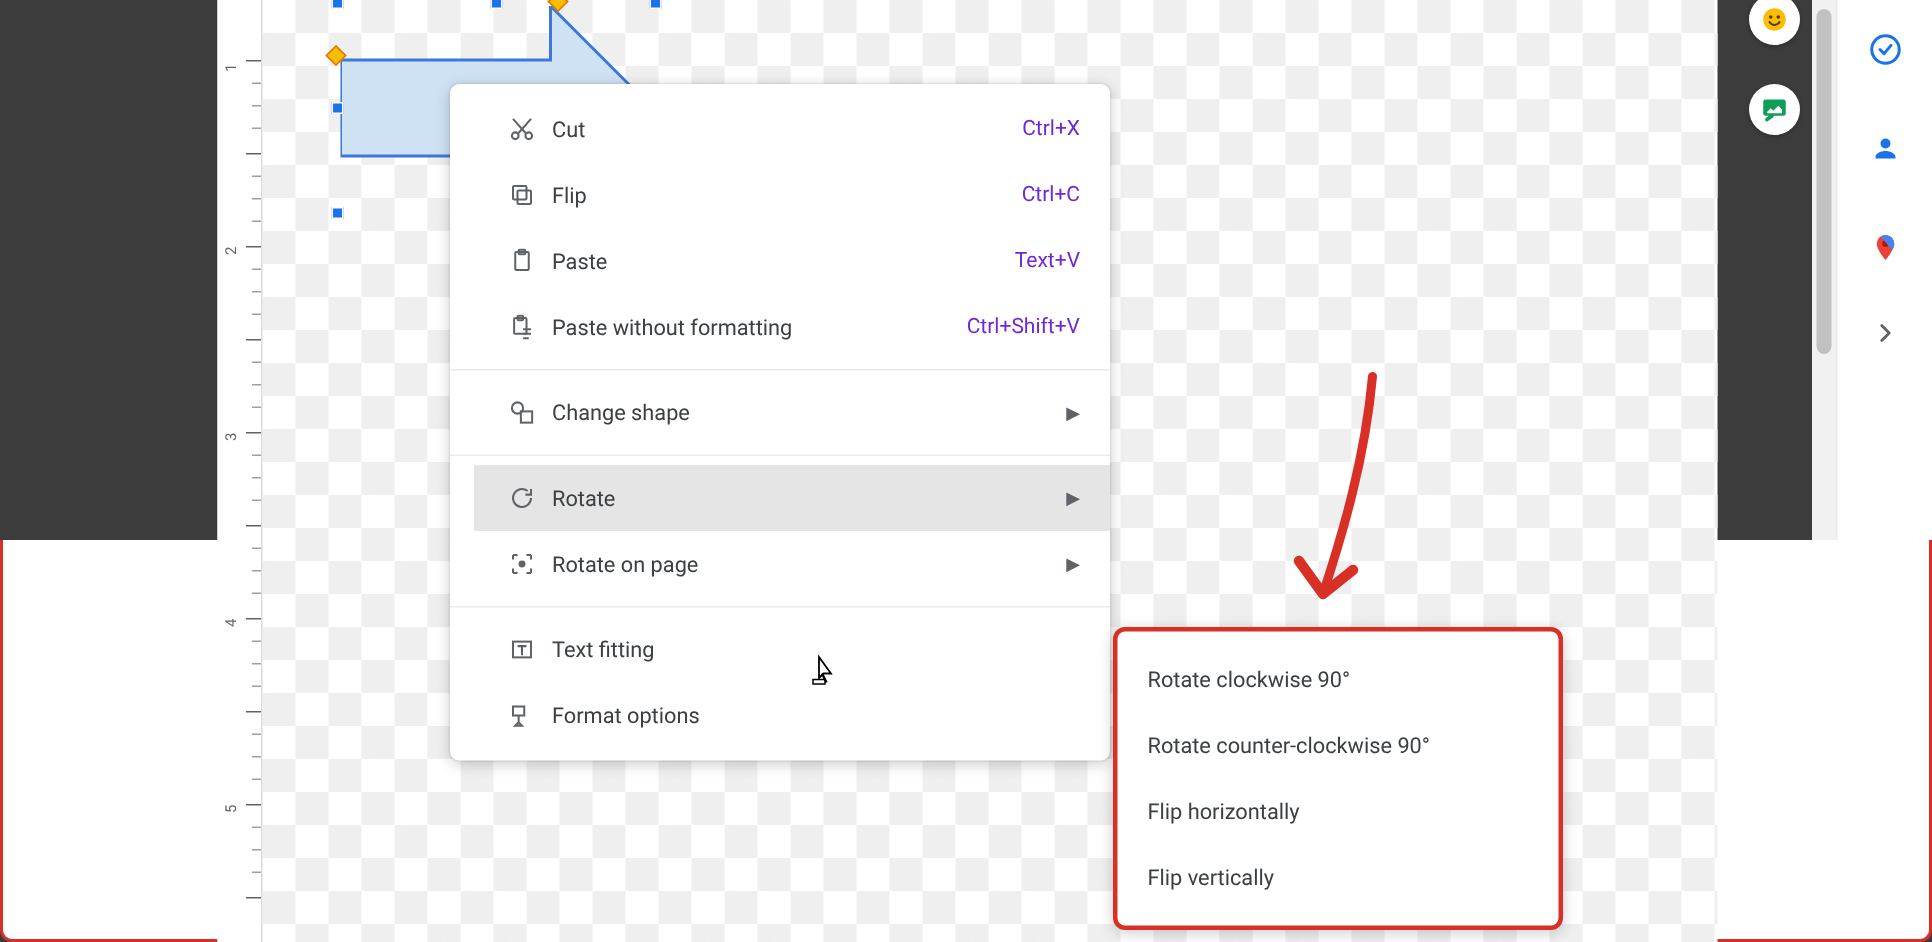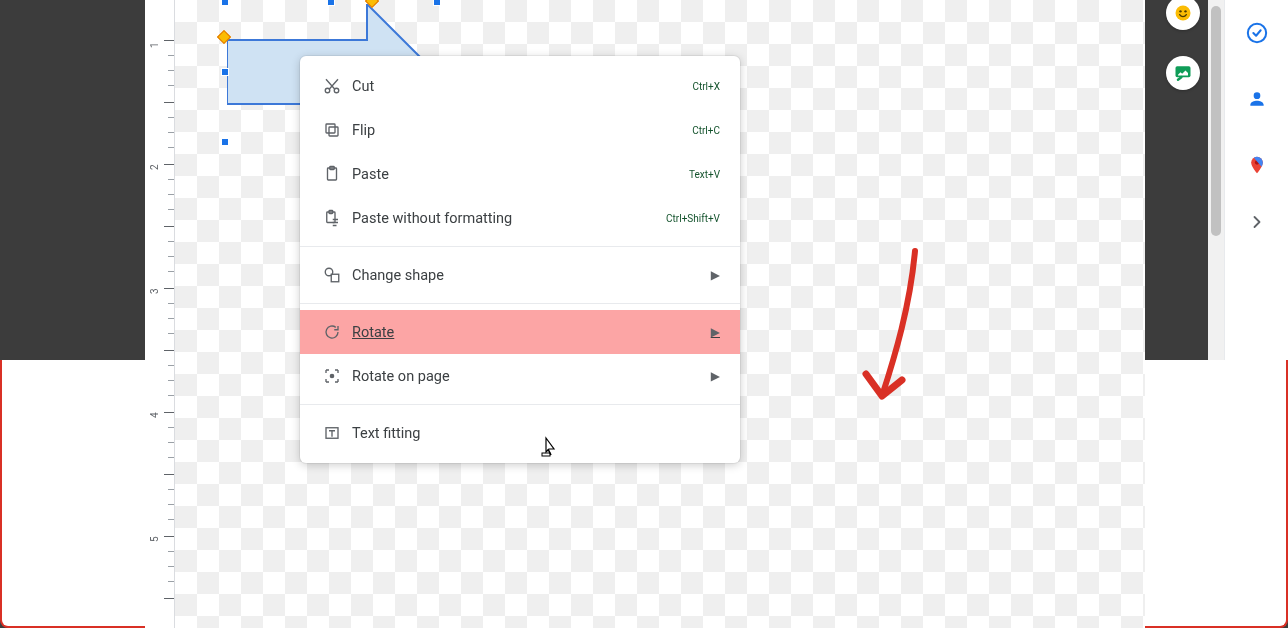--- a/index.html
+++ b/index.html
@@ -89,32 +89,32 @@
     padding: 8px 0;
     font-size: 14.5px;
     color: #3c4043;
   }
   .menu .item {
     display: flex;
     align-items: center;
     height: 44px;
     padding: 0 20px 0 18px;
     cursor: default;
+    margin-left: 16px;
   }
   .menu .item:hover, .menu .item.hover {
-    background: #fca5a5;
-    text-decoration: underline;
+    background: #e5e5e5;
   }
   .menu .item .ico {
     width: 28px; display:flex; align-items:center; justify-content:center;
     color: #5f6368;
   }
   .menu .item .label { flex: 0 0 auto; margin-left: 6px; }
   .menu .item .spacer { flex: 1; }
-  .menu .item .accel { color: #14532d; font-size: 10px; }
+  .menu .item .accel { color: #6d28d9; font-size: 14px; }
   .menu .item .chev { color: #5f6368; font-size: 12px; }
   .menu .sep { height: 1px; background: #e8eaed; margin: 6px 0; }
   
   .submenu {
     position: absolute;
     left: 742px; top: 418px;
     width: 300px;
     background: #fff;
     border-radius: 8px;
     box-shadow: 0 2px 10px rgba(0,0,0,.2);
@@ -392,22 +392,45 @@
 
     <div class="item">
       <span class="ico">
           <svg width="18" height="18" viewBox="0 0 24 24" fill="none" stroke="#5f6368" stroke-width="1.8">
             <rect x="4" y="5" width="16" height="14"></rect>
             <path d="M8 9h8M12 9v8"></path>
           </svg>
         </span>
       <span class="label">Text fitting</span>
     </div>
-  </div>
-
+    <div class="item">
+      <span class="ico">
+          <svg width="18" height="18" viewBox="0 0 24 24" fill="none" stroke="#5f6368" stroke-width="1.8">
+            <rect x="4" y="4" width="10" height="8"></rect>
+            <path d="M9 12v6l-3 3h6l-3-3"></path>
+          </svg>
+        </span>
+      <span class="label">Format options</span>
+    </div>
+  </div>
+
+  <div class="submenu">
+    <div class="sitem">
+      <span>Rotate clockwise 90°</span>
+    </div>
+    <div class="sitem">
+      <span>Rotate counter-clockwise 90°</span>
+    </div>
+    <div class="sitem">
+      <span>Flip horizontally</span>
+    </div>
+    <div class="sitem">
+      <span>Flip vertically</span>
+    </div>
+  </div>
 
   <svg class="anno-arrow" width="80" height="180" viewBox="0 0 80 180">
     <path d="M55 5 C 50 60, 35 110, 22 150" fill="none" stroke="#d93025" stroke-width="6" stroke-linecap="round"></path>
     <path d="M22 150 L6 128 M22 150 L42 134" fill="none" stroke="#d93025" stroke-width="7" stroke-linecap="round"></path>
   </svg>
 
   <div class="cursor">
     <svg width="20" height="22" viewBox="0 0 20 22">
         <path d="M6 2v14l3-3h5z" fill="#fff" stroke="#000" stroke-width="1.2"></path>
         <path d="M8 13l3 6" stroke="#000" stroke-width="1.6"></path>

